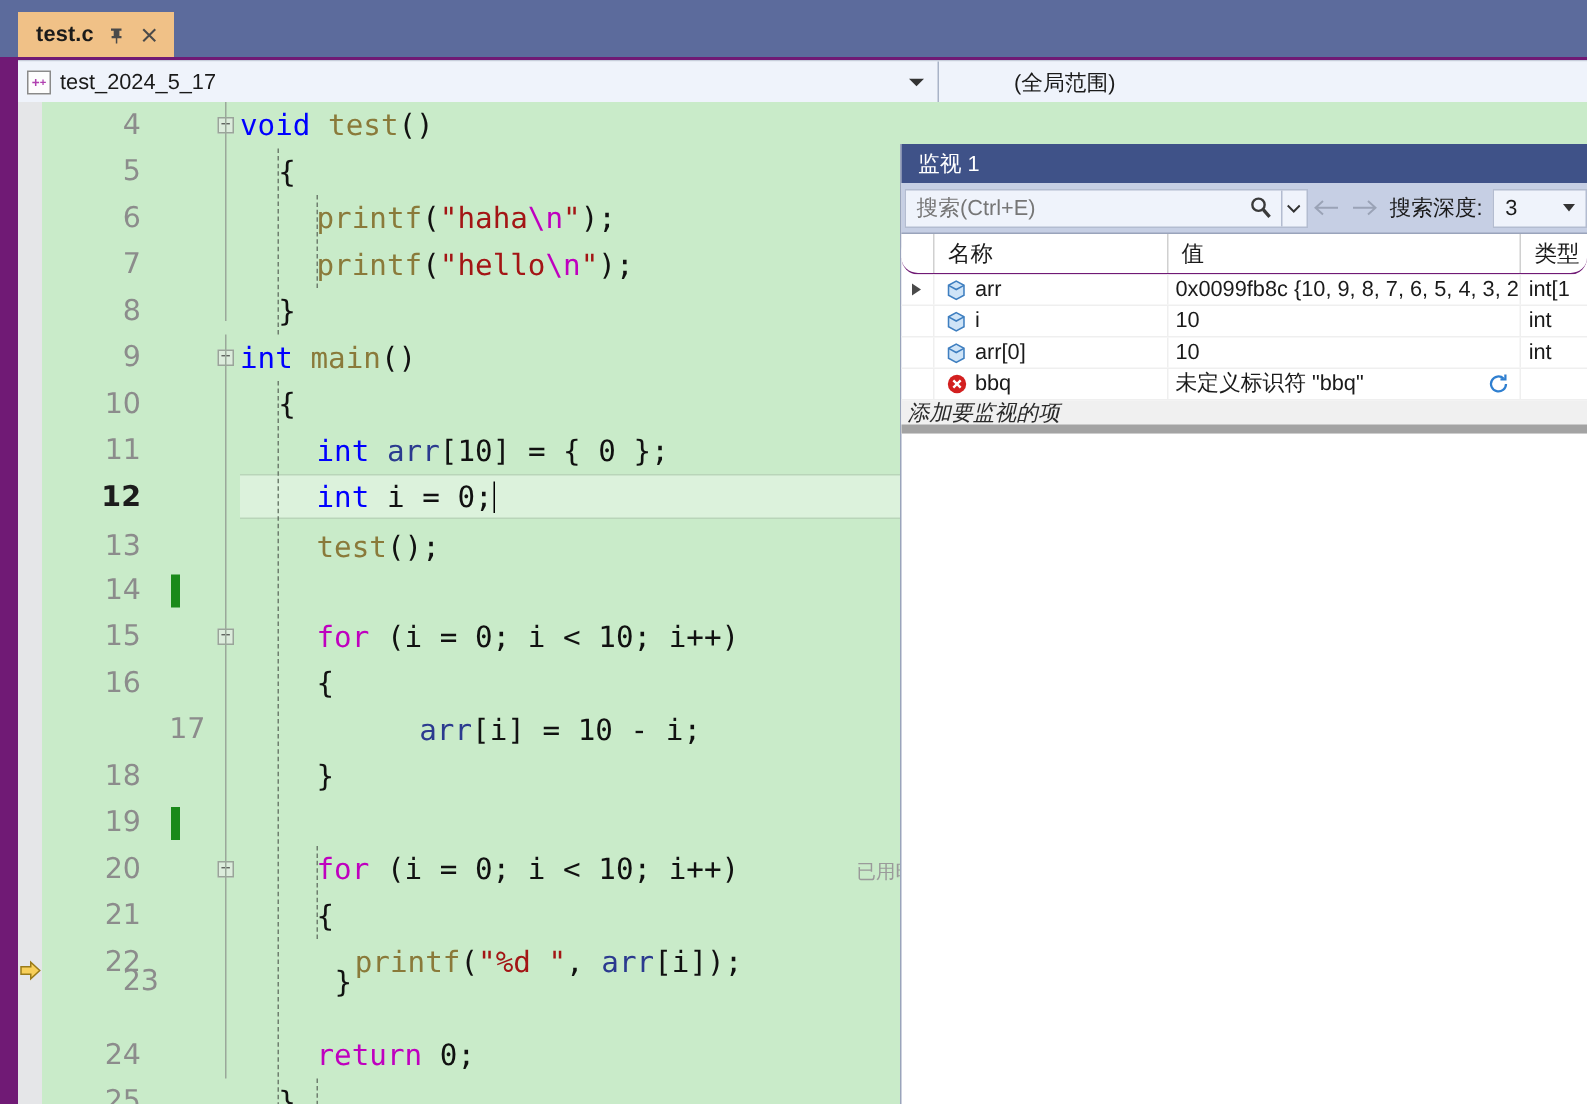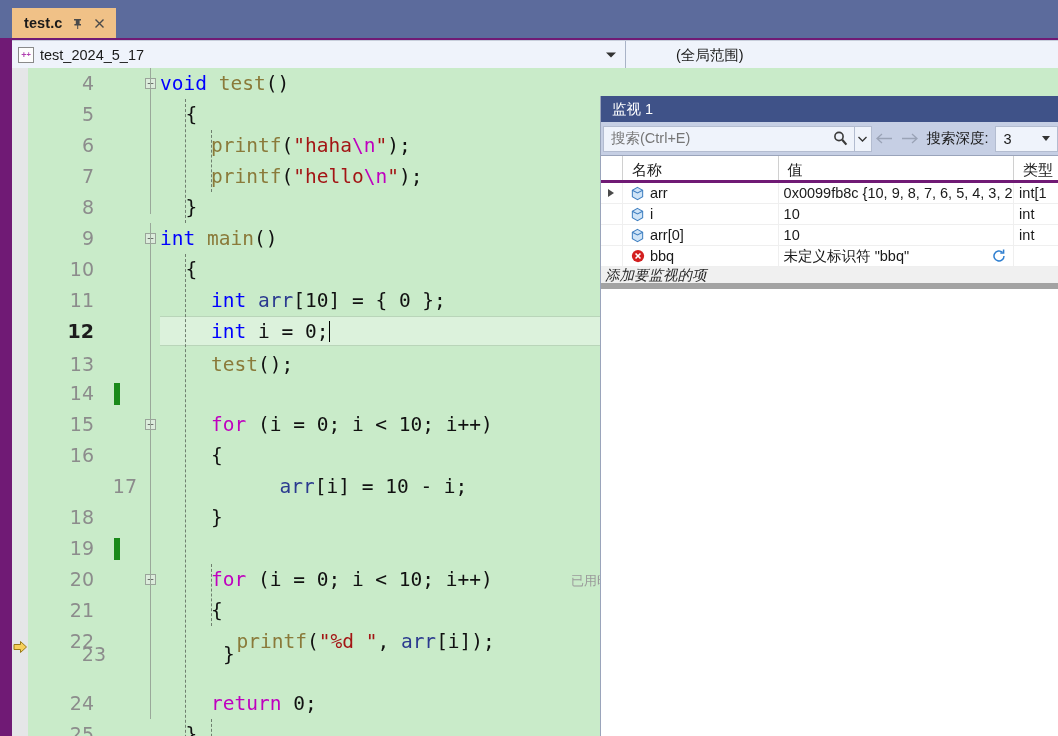--- a/index.html
+++ b/index.html
@@ -183,21 +183,22 @@
   .depth-value { flex: 1; padding-left: 7px; font-size: 14.5px; color: #1a1a1a; }
   .depth-arrow {
     width: 0; height: 0; margin-right: 7px;
     border-left: 4px solid transparent; border-right: 4px solid transparent;
     border-top: 5px solid #333;
   }
 
   .watch-grid { position: relative; background: #fff; }
   .grid-header {
     display: flex; height: 27px; background: #ffffff;
-    border-bottom: 3px solid #701a75;
+    border-bottom: 1px solid #701a75;
+    border-radius: 11px;
   }
   .hcell {
     font-size: 15px; color: #1a1a1a; line-height: 27px;
     border-right: 1px solid #d0d0d0; padding-left: 9px;
     overflow: hidden; white-space: nowrap;
   }
   .hcell.c0 { width: 22px; padding-left: 0; }
   .hcell.c1 { width: 156px; }
   .hcell.c2 { width: 236px; }
   .hcell.c3 { width: 44px; border-right: none; }

